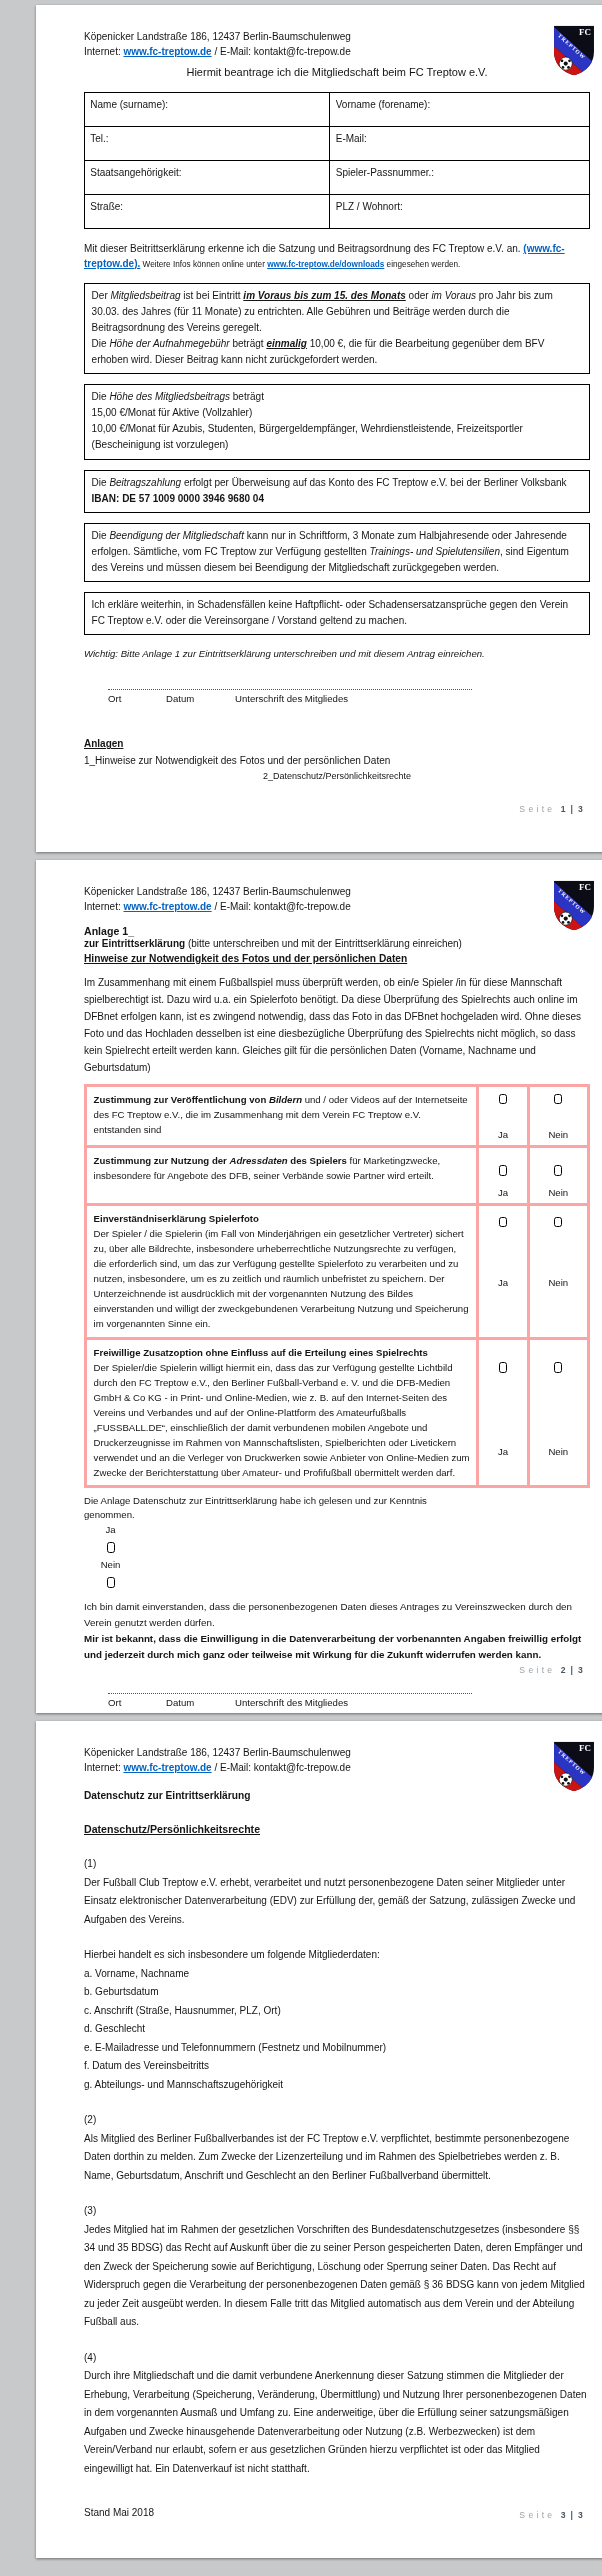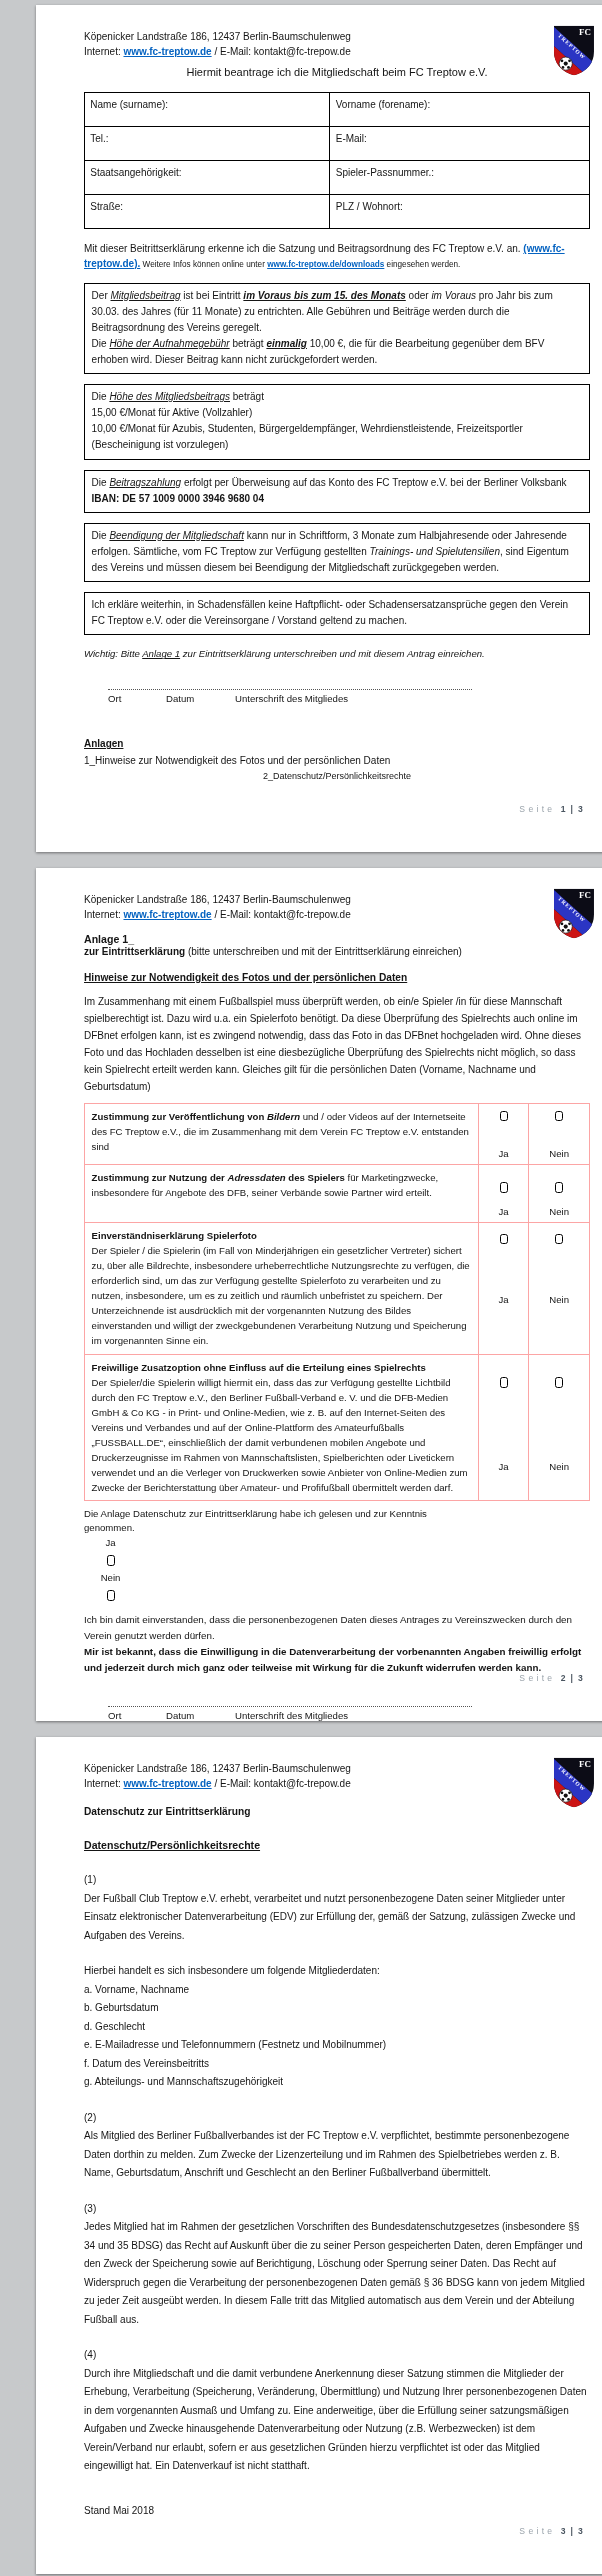--- a/index.html
+++ b/index.html
@@ -3,21 +3,21 @@
 <meta charset="utf-8">
 <style>
   * { box-sizing: border-box; }
   html,body { margin:0; padding:0; }
   body {
     width: 602px; height: 2576px;
     background: #c7c9cb;
     font-family: "Liberation Sans", sans-serif;
     color: #151515;
   }
-  .pages { display:flex; flex-direction:column; gap:16px; padding-top:5.3px;padding-left:36px; }
+  .pages { display:flex; flex-direction:column; gap:8px; padding-top:5.3px;padding-left:36px; }
   .page {
     position: relative;
     width: 592px; margin: 0 auto;
     background: #ffffff;
     box-shadow: 0 0.7px 2.6px rgba(0,0,0,.45);
     overflow: hidden;
   }
   .page.p1 { height: 847px; }
   .page.p2 { height: 853px; }
   .page.p3 { height: 837px; }
@@ -31,43 +31,43 @@
 
   
   .doc-title { text-align:center; font-size:16.5px; font-weight:bold; text-decoration:underline; margin:17px 0 8px 0; }
   .doc-sub { text-align:center; font-size:11px; margin-bottom:14.5px; }
   table.form { width:100%; border-collapse:collapse; border:1.3px solid #000; margin-bottom:13px; }
   table.form td { border:1px solid #000; height:34px; vertical-align:top; padding:5.3px 5.3px; font-size:10px; }
   table.form td.l { width:48.6%; }
   .para { font-size:10px; line-height:14.5px; margin:0 0 10.6px 0; }
   .small { font-size:8.2px; }
   .box { border:1.3px solid #000; padding:4px 6.6px 5.3px 6.6px; font-size:10px; line-height:16px; margin-bottom:10px; }
-  .iu { font-style:italic; text-decoration:underline; }
+  .iu { font-style:italic; }
   .biu { font-weight:bold; font-style:italic; text-decoration:underline; }
   .i { font-style:italic; }
   .b { font-weight:bold; }
   .wichtig { font-style:italic; font-size:9.6px; margin:13px 0 0 0; }
   .sigline { border-bottom:1.3px dotted #555; width:72%; margin:30px 0 2.6px 24px; height:0.7px; }
   .siglabels { font-size:9.6px; margin-left:24px; }
   .siglabels .s1 { display:inline-block; width:58px; }
   .siglabels .s2 { display:inline-block; width:69px; }
   .anlagen-h { font-weight:bold; text-decoration:underline; font-size:10px; margin:34px 0 4px 0; }
   .anlagen-i { font-size:10px; line-height:16px; }
   .anlagen-i2 { font-size:9px; line-height:14.5px;text-align:center; }
   .footer { position:absolute; right:44px; bottom:38px; font-size:8.6px; }
   .f-label { letter-spacing:3.3px; color:#9aa3ab; }
   .f-page { margin-left:5.3px; color:#4a5560; letter-spacing:1.3px; font-weight:bold; }
 
   
   .anlage-t { font-weight:bold; font-size:10.6px; margin:10.6px 0 1.3px 0; }
-  .anlage-s { font-size:10px; margin-bottom:15px; }
+  .anlage-s { font-size:10px; margin-bottom:4px; }
   .h-ul { font-weight:bold; text-decoration:underline; font-size:10.2px; margin:0 0 8px 0; }
   .p2intro { font-size:10px; line-height:17px; margin-bottom:8px; }
   table.consent { width:100%; border-collapse:collapse; border:1.3px solid #000; }
-  table.consent td { border:1px solid #fca5a5; vertical-align:top; }
+  table.consent td { border:3px solid #fca5a5; vertical-align:top; }
   td.ctext { width:78%; padding:5.3px 6.6px; font-size:9.6px; line-height:15px; }
   td.cbox { width:10%; position:relative; text-align:center; }
   td.cbox.w2 { width:12%; }
   .cb { display:inline-block; width:8px; height:10.6px; border:1.3px solid #000; border-radius:2.6px; background:#fff; cursor:pointer; }
   .cbox .cb { position:absolute; left:50%; transform:translateX(-50%); }
   .cbox .jn { position:absolute; left:50%; transform:translateX(-50%); font-size:9.6px; }
   tr.r1 .cb { top:6.6px; } tr.r1 .jn { bottom:5.3px; }
   tr.r2 .cb { top:17px; } tr.r2 .jn { bottom:5.3px; }
   tr.r3 .cb { top:10.6px; } tr.r3 .jn { top:71px; }
   tr.r4 .cb { top:22.4px; } tr.r4 .jn { top:106px; }
@@ -315,20 +315,21 @@
 
       <div class="blk">
         <div class="para3">(1)</div>
         <div class="para3">Der Fußball Club Treptow e.V. erhebt, verarbeitet und nutzt personenbezogene Daten seiner Mitglieder unter Einsatz elektronischer Datenverarbeitung (EDV) zur Erfüllung der, gemäß der Satzung, zulässigen Zwecke und Aufgaben des Vereins.</div>
       </div>
 
       <div class="blk">
         <div class="para3">Hierbei handelt es sich insbesondere um folgende Mitgliederdaten:</div>
         <div class="para3">a. Vorname, Nachname</div>
         <div class="para3">b. Geburtsdatum</div>
+        <div class="para3">c. Anschrift (Straße, Hausnummer, PLZ, Ort)</div>
         <div class="para3">d. Geschlecht</div>
         <div class="para3">e. E-Mailadresse und Telefonnummern (Festnetz und Mobilnummer)</div>
         <div class="para3">f. Datum des Vereinsbeitritts</div>
         <div class="para3">g. Abteilungs- und Mannschaftszugehörigkeit</div>
       </div>
 
       <div class="blk">
         <div class="para3">(2)</div>
         <div class="para3">Als Mitglied des Berliner Fußballverbandes ist der FC Treptow e.V. verpflichtet, bestimmte personenbezogene Daten dorthin zu melden. Zum Zwecke der Lizenzerteilung und im Rahmen des Spielbetriebes werden z. B. Name, Geburtsdatum, Anschrift und Geschlecht an den Berliner Fußballverband übermittelt.</div>
       </div>

